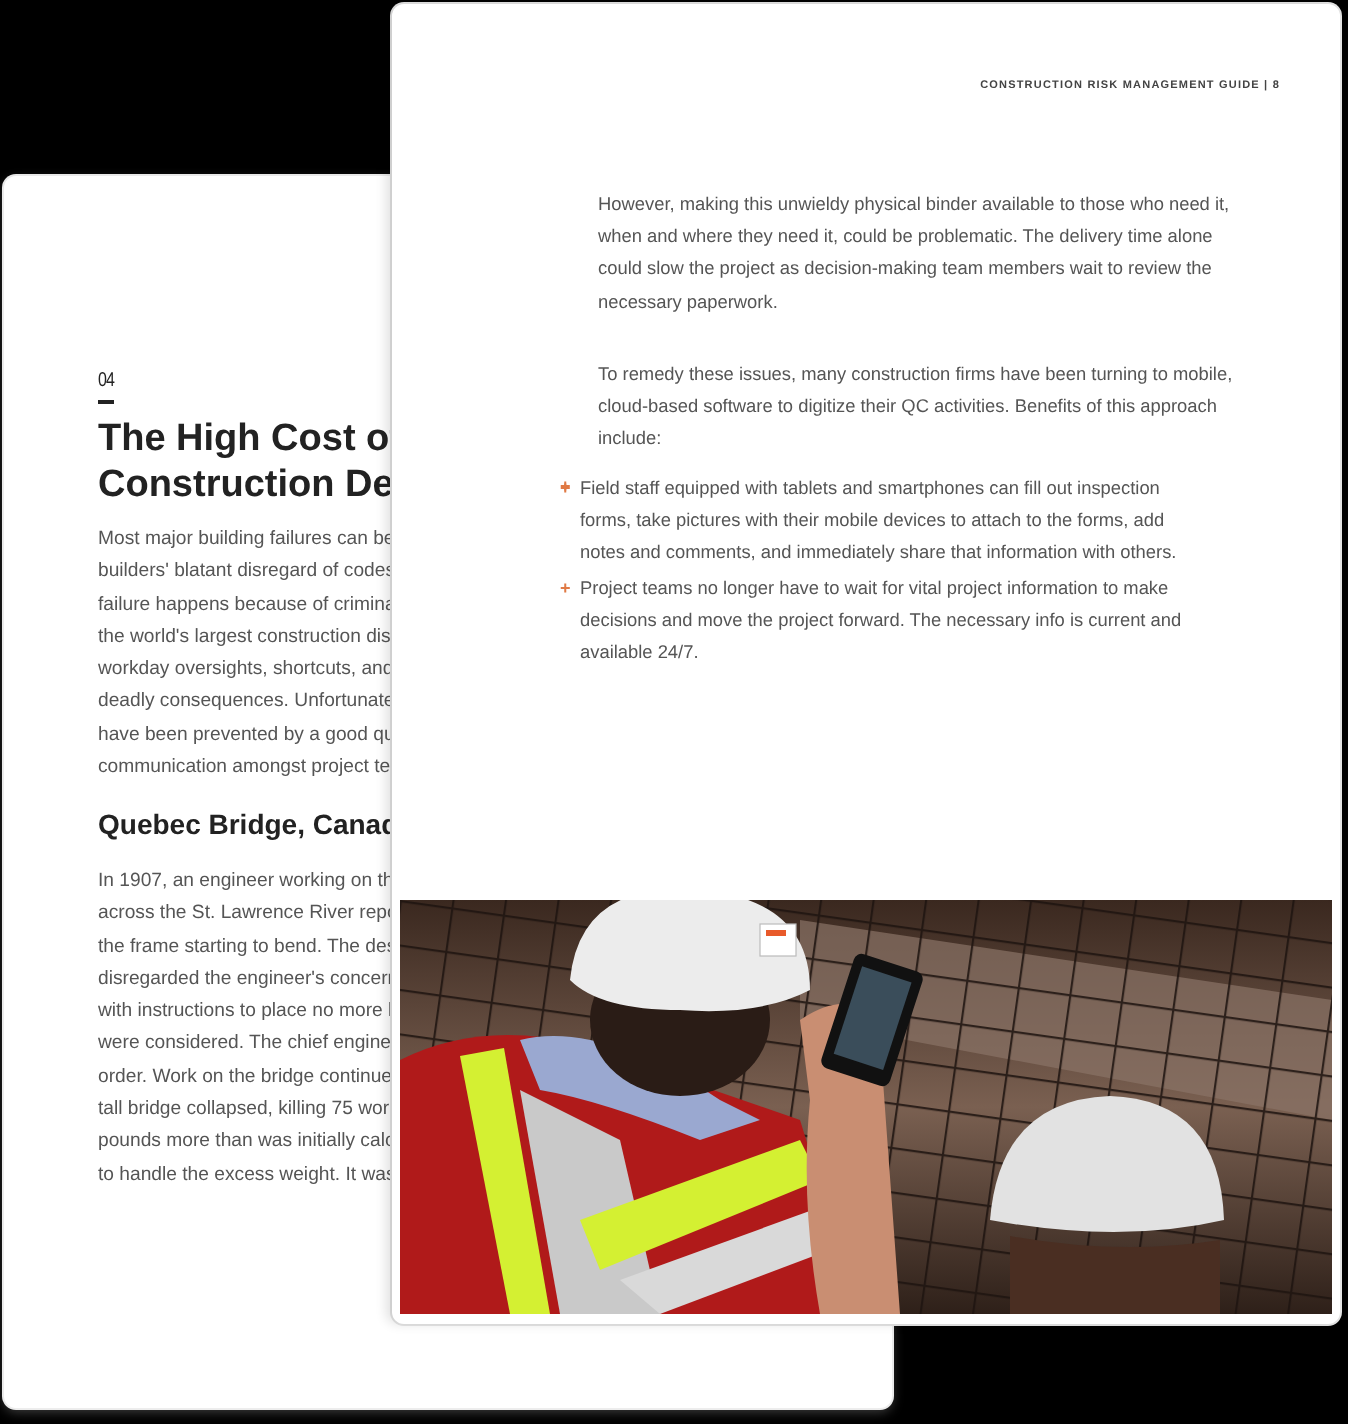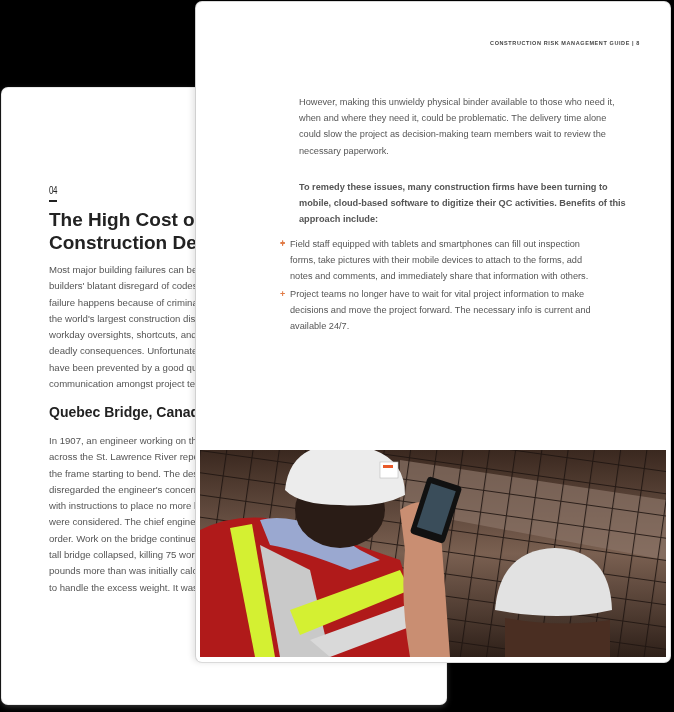--- a/index.html
+++ b/index.html
@@ -41,21 +41,21 @@
     
     .running-head {
       position: absolute; right: 30px; top: 38px;
       font-size: 5.5px; letter-spacing: 0.6px; color: #444; white-space: nowrap; font-weight: bold;
     }
     .front-para {
       position: absolute; left: 86px; width: 330px;
       font-size: 9.2px; line-height: 16.2px; color: #555; margin-left: 17px;
     }
     #front-p1 { top: 92px; }
-    #front-p2 { top: 177px; font-weight: bold; }
+    #front-p2 { top: 177px; }
     .bullet-list { position: absolute; left: 86px; top: 233px; width: 320px; list-style: none; }
     .bullet-item { position: relative; padding-left: 8px; font-size: 9.2px; line-height: 16.2px; color: #555; margin-bottom: 1px; }
     .bullet-mark { position: absolute; left: -2px; top: 0; color: #e07a45; font-weight: bold; font-size: 9px; }
 
     .photo {
       position: absolute; left: 4px; top: 448px; width: 466px; height: 207px; overflow: hidden;
       background: linear-gradient(180deg, #4a3326 0%, #6b5244 40%, #3e2b22 100%);
     }
     .photo svg { position: absolute; left: 0; top: 0; }
   </style>

